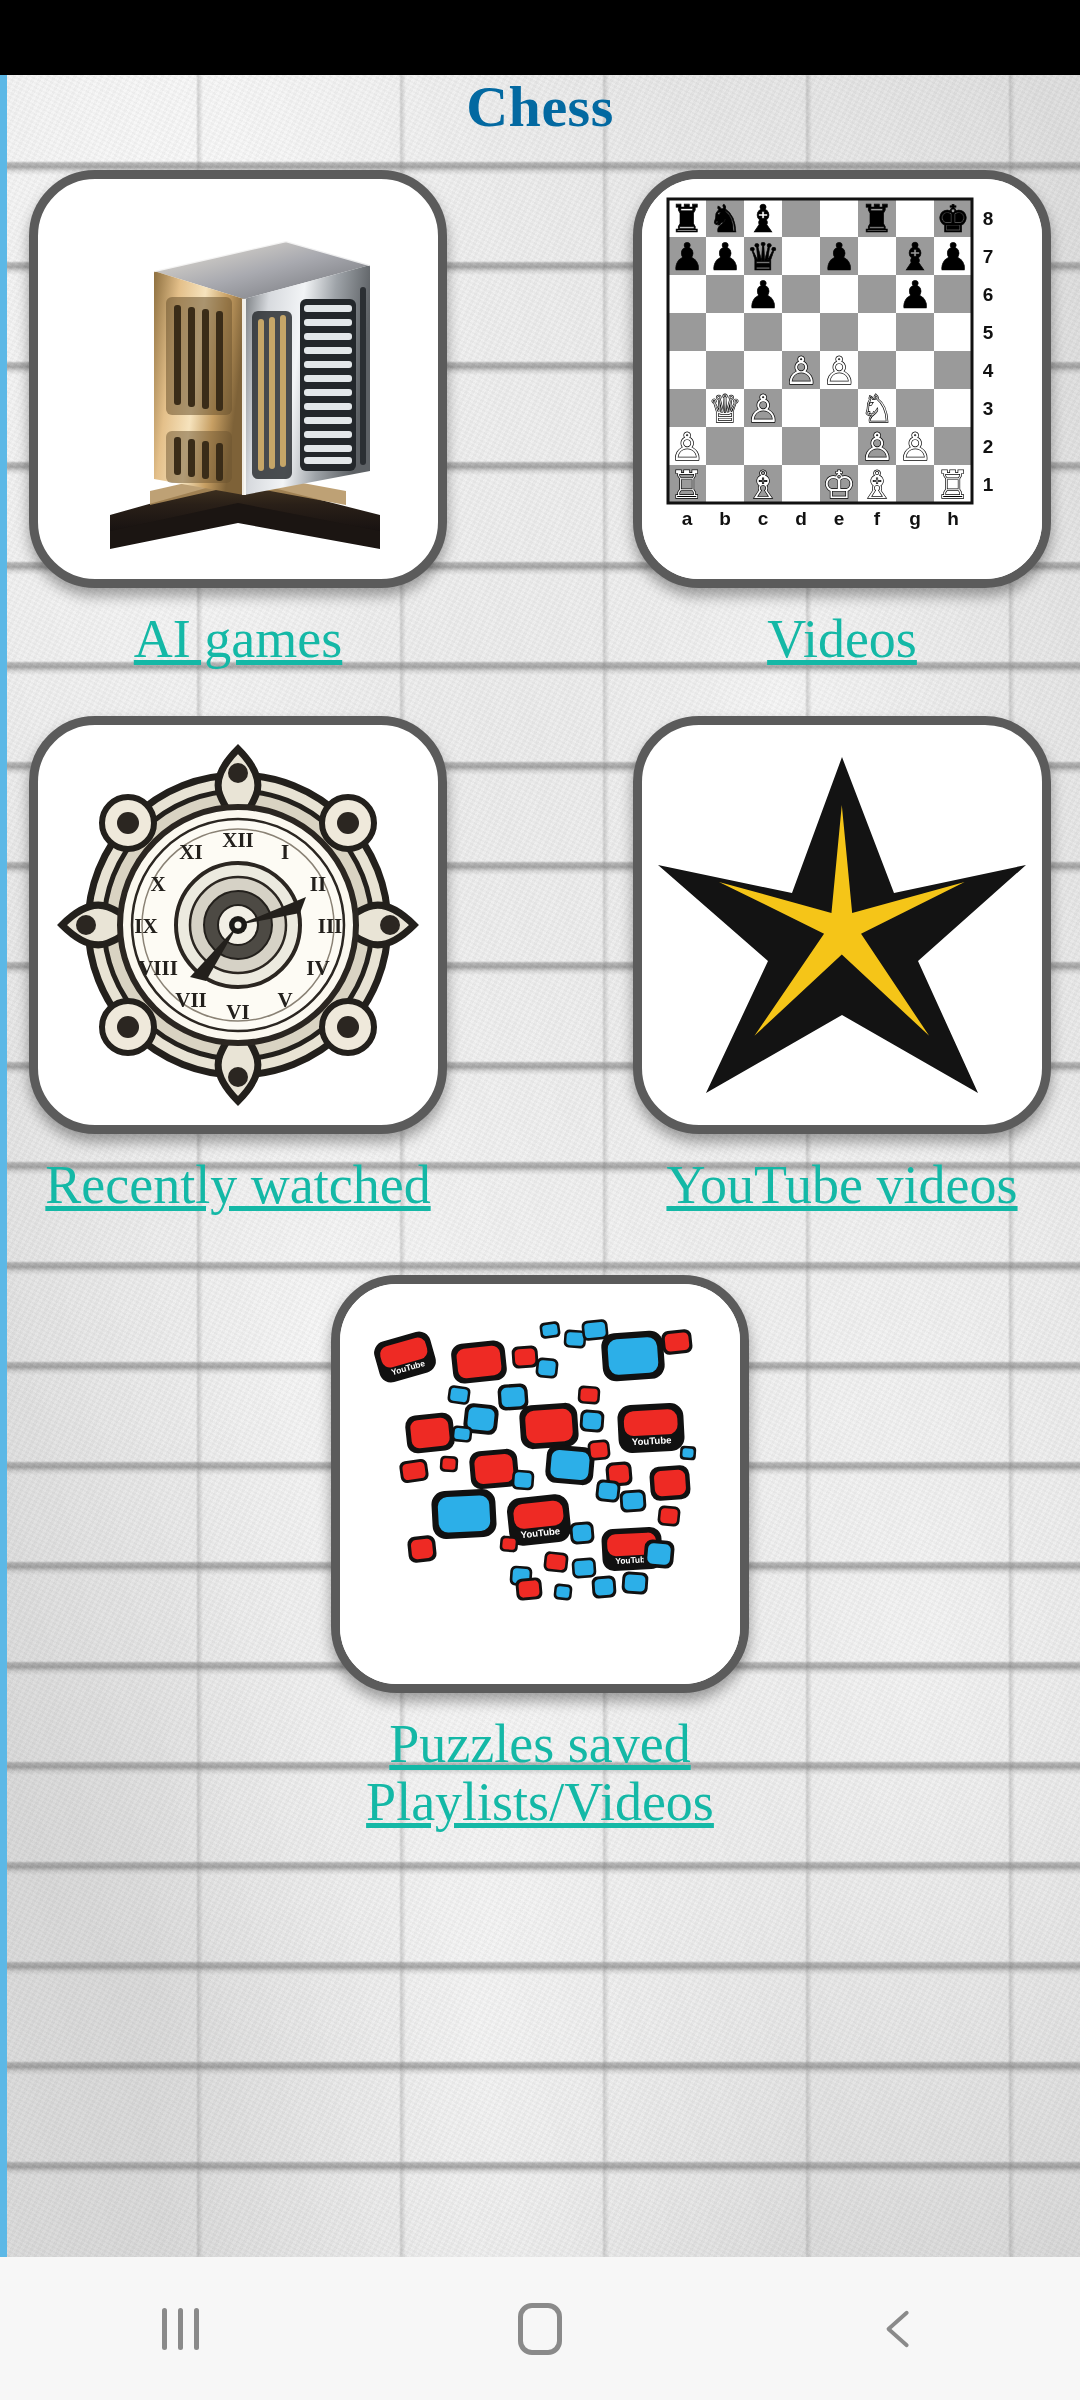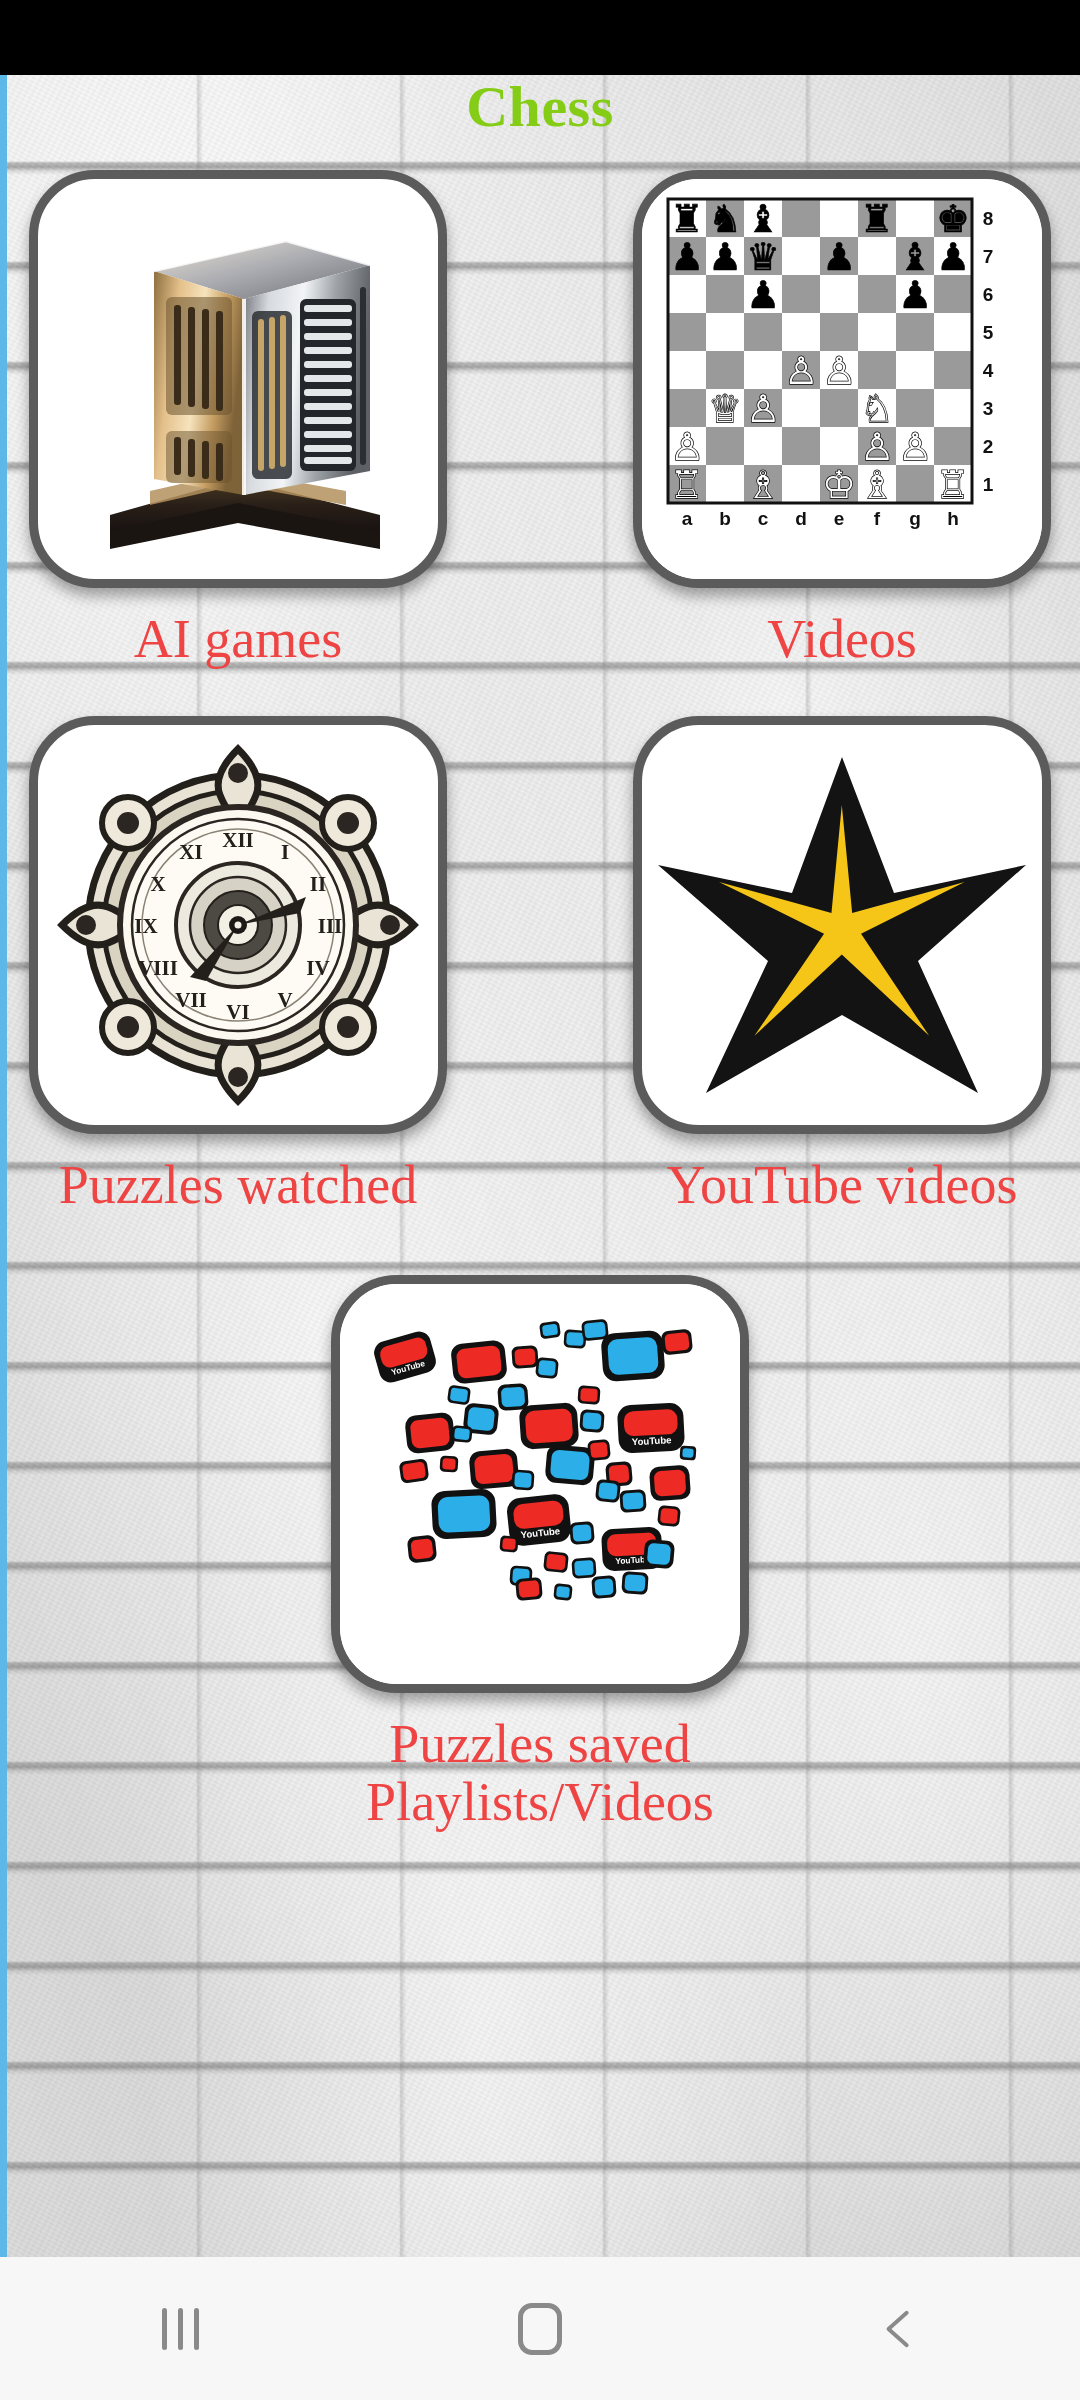--- a/index.html
+++ b/index.html
@@ -70,21 +70,21 @@
     background:#5cb8e6;
     z-index:6;
   }
 
   
   #page-title {
     position:absolute; top:78px; left:0; width:1080px;
     text-align:center;
     font-size:58px;
     font-weight:bold;
-    color:#84cc16;
+    color:#0369a1;
     letter-spacing:0.5px;
     line-height:1.0;
     z-index:8;
   }
 
   
   #grid {
     position:absolute; top:170px; left:0;
     width:1080px;
     z-index:7;
@@ -106,25 +106,26 @@
     border:9px solid #5b5b5b;
     border-radius:66px;
     box-shadow:0 8px 14px rgba(0,0,0,0.35);
     display:flex; align-items:center; justify-content:center;
     overflow:hidden;
     position:relative;
   }
   .tile-label {
     margin-top:22px;
     font-size:54px;
-    color:#ef4444;
+    color:#14b8a6;
     text-align:center;
     line-height:1.08;
     font-family:"Liberation Serif", serif;
     max-width:430px;
+    text-decoration:underline;
   }
   .tile.single .tile-label { max-width:560px; }
 
   
   #nav-bar {
     position:absolute; left:0; top:2257px;
     width:1080px; height:143px;
     background:#f7f7f7;
     display:flex; align-items:center;
     z-index:30;
@@ -426,21 +427,21 @@
             <circle cx="200" cy="200" r="48" fill="#d6d2c6" stroke="#2b2621" stroke-width="2.5"></circle>
             <circle cx="200" cy="200" r="34" fill="#4d4a44" stroke="#23201c" stroke-width="2"></circle>
             <circle cx="200" cy="200" r="20" fill="#f2efe5" stroke="#23201c" stroke-width="2"></circle>
 
             <path d="M200 200 L268 172 L262 188 Z" fill="#23201c"></path>
             <path d="M200 200 L152 252 L168 256 Z" fill="#23201c"></path>
             <circle cx="200" cy="200" r="9" fill="#1b1916"></circle>
             <circle cx="200" cy="200" r="3.5" fill="#f2efe5"></circle>
           </svg>
         </div>
-        <div class="tile-label">Puzzles watched</div>
+        <div class="tile-label">Recently watched</div>
       </div>
 
       <div class="tile">
         <div class="tile-card">
           <svg viewBox="0 0 400 400" width="400" height="400">
 
             <path d="M200 32 L252 168 L384 140 L276 236 L336 368 L200 290 L64 368 L126 236 L16 140 L150 168 Z" fill="#131313"></path>
 
             <path d="M200 44
                      L214 190 L366 148 L226 218

